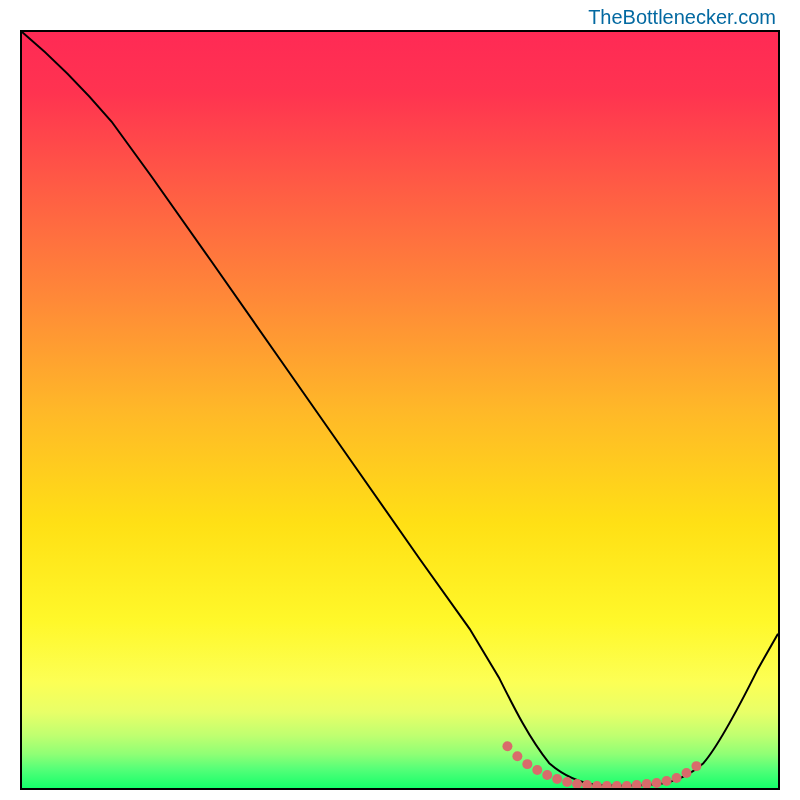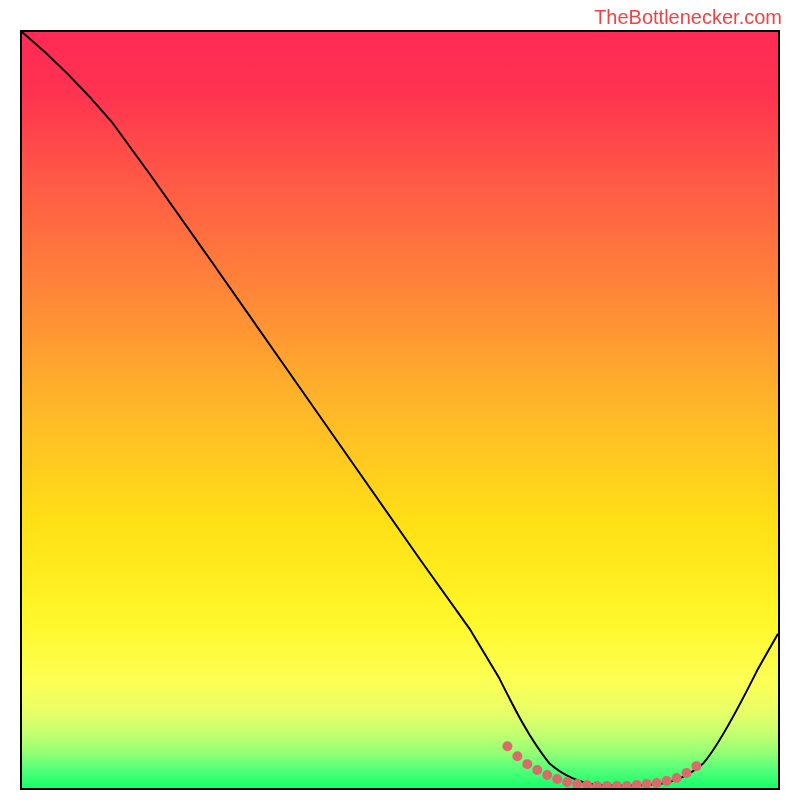--- a/index.html
+++ b/index.html
@@ -10,22 +10,22 @@
     body {
       width: 800px;
       height: 800px;
       background: #fff;
       position: relative;
       font-family: Arial, sans-serif;
     }
     .watermark {
       position: absolute;
       top: 6px;
-      right: 18px;
-      color: #ef4444;
+      right: 24px;
+      color: #0369a1;
       font-size: 20px;
       font-weight: 500;
       z-index: 10;
     }
     .chart-container {
       position: absolute;
       top: 30px;
       left: 20px;
       width: 760px;
       height: 760px;

